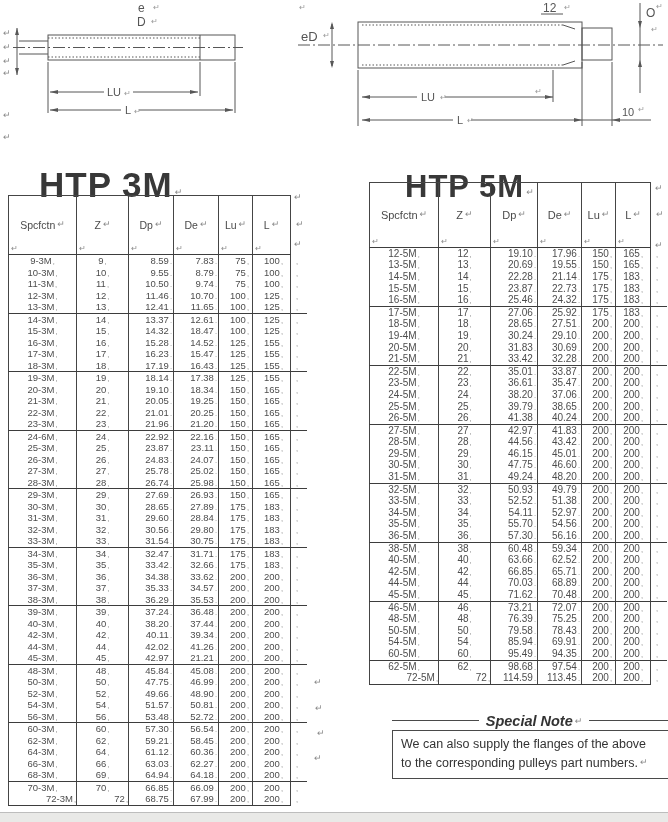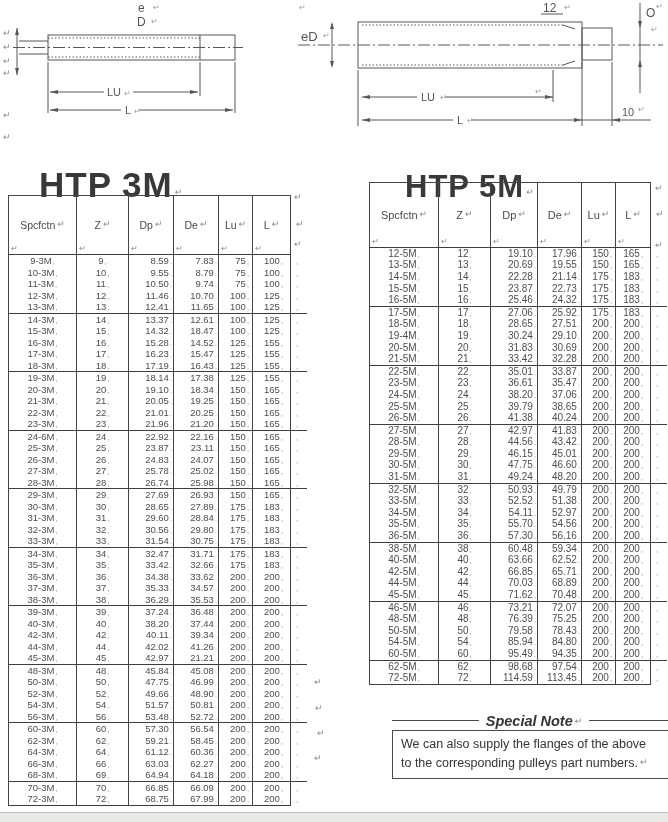--- a/index.html
+++ b/index.html
@@ -29,21 +29,21 @@
   td{color:#4d4d4d;}
   .val{color:#4d4d4d;}
   .mk{font-size:7.5px;color:#848484;padding-left:1px;}
   .hcorner{position:absolute;left:2px;bottom:1px;font-size:8px;color:#8a8a8a;}
 
   th:not(.phantom),td:not(.phantom){border-left:1px solid #454545;}
   th:nth-last-child(2),td:nth-last-child(2){border-right:1.4px solid #454545;}
   thead th:not(.phantom){border-top:1.4px solid #454545;border-bottom:1.6px solid #3d3d3d;}
   th.phantom,td.phantom{border-left:none;border-right:none;}
   tr.gend td{border-bottom:1.4px solid #3d3d3d;}
-  tbody tr:last-child td:not(.phantom){border-bottom:1.4px solid #3d3d3d;}
+  tbody tr:last-child td:not(.phantom){border-bottom:1.4px solid #3d3d3d;text-align:right;}
 
   td:nth-child(1){text-align:center;}
   td:nth-child(2){text-align:center;}
   td:nth-child(3),td:nth-child(4){text-align:right;padding-right:1px;}
   td:nth-child(5){text-align:right;padding-right:3px;}
   td:nth-child(6){text-align:right;padding-right:7px;}
   td.phantom{text-align:left;padding-left:4px;}
 
   
   .note{position:absolute;left:392px;top:711px;width:284px;}
@@ -916,21 +916,21 @@
           <td><span class="val">79.58</span><span class="mk">.</span></td>
           <td><span class="val">78.43</span><span class="mk">.</span></td>
           <td><span class="val">200</span><span class="mk">,</span></td>
           <td><span class="val">200</span><span class="mk">,</span></td>
           <td class="phantom"><span class="mk">,</span></td>
         </tr>
         <tr>
           <td><span class="val">54-5M</span><span class="mk">,</span></td>
           <td><span class="val">54</span><span class="mk">,</span></td>
           <td><span class="val">85.94</span><span class="mk">.</span></td>
-          <td><span class="val">84.80</span><span class="mk">.</span></td>
+          <td><span class="val">69.91</span><span class="mk">.</span></td>
           <td><span class="val">200</span><span class="mk">,</span></td>
           <td><span class="val">200</span><span class="mk">,</span></td>
           <td class="phantom"><span class="mk">,</span></td>
         </tr>
         <tr class="gend">
           <td><span class="val">60-5M</span><span class="mk">,</span></td>
           <td><span class="val">60</span><span class="mk">,</span></td>
           <td><span class="val">95.49</span><span class="mk">.</span></td>
           <td><span class="val">94.35</span><span class="mk">.</span></td>
           <td><span class="val">200</span><span class="mk">,</span></td>

